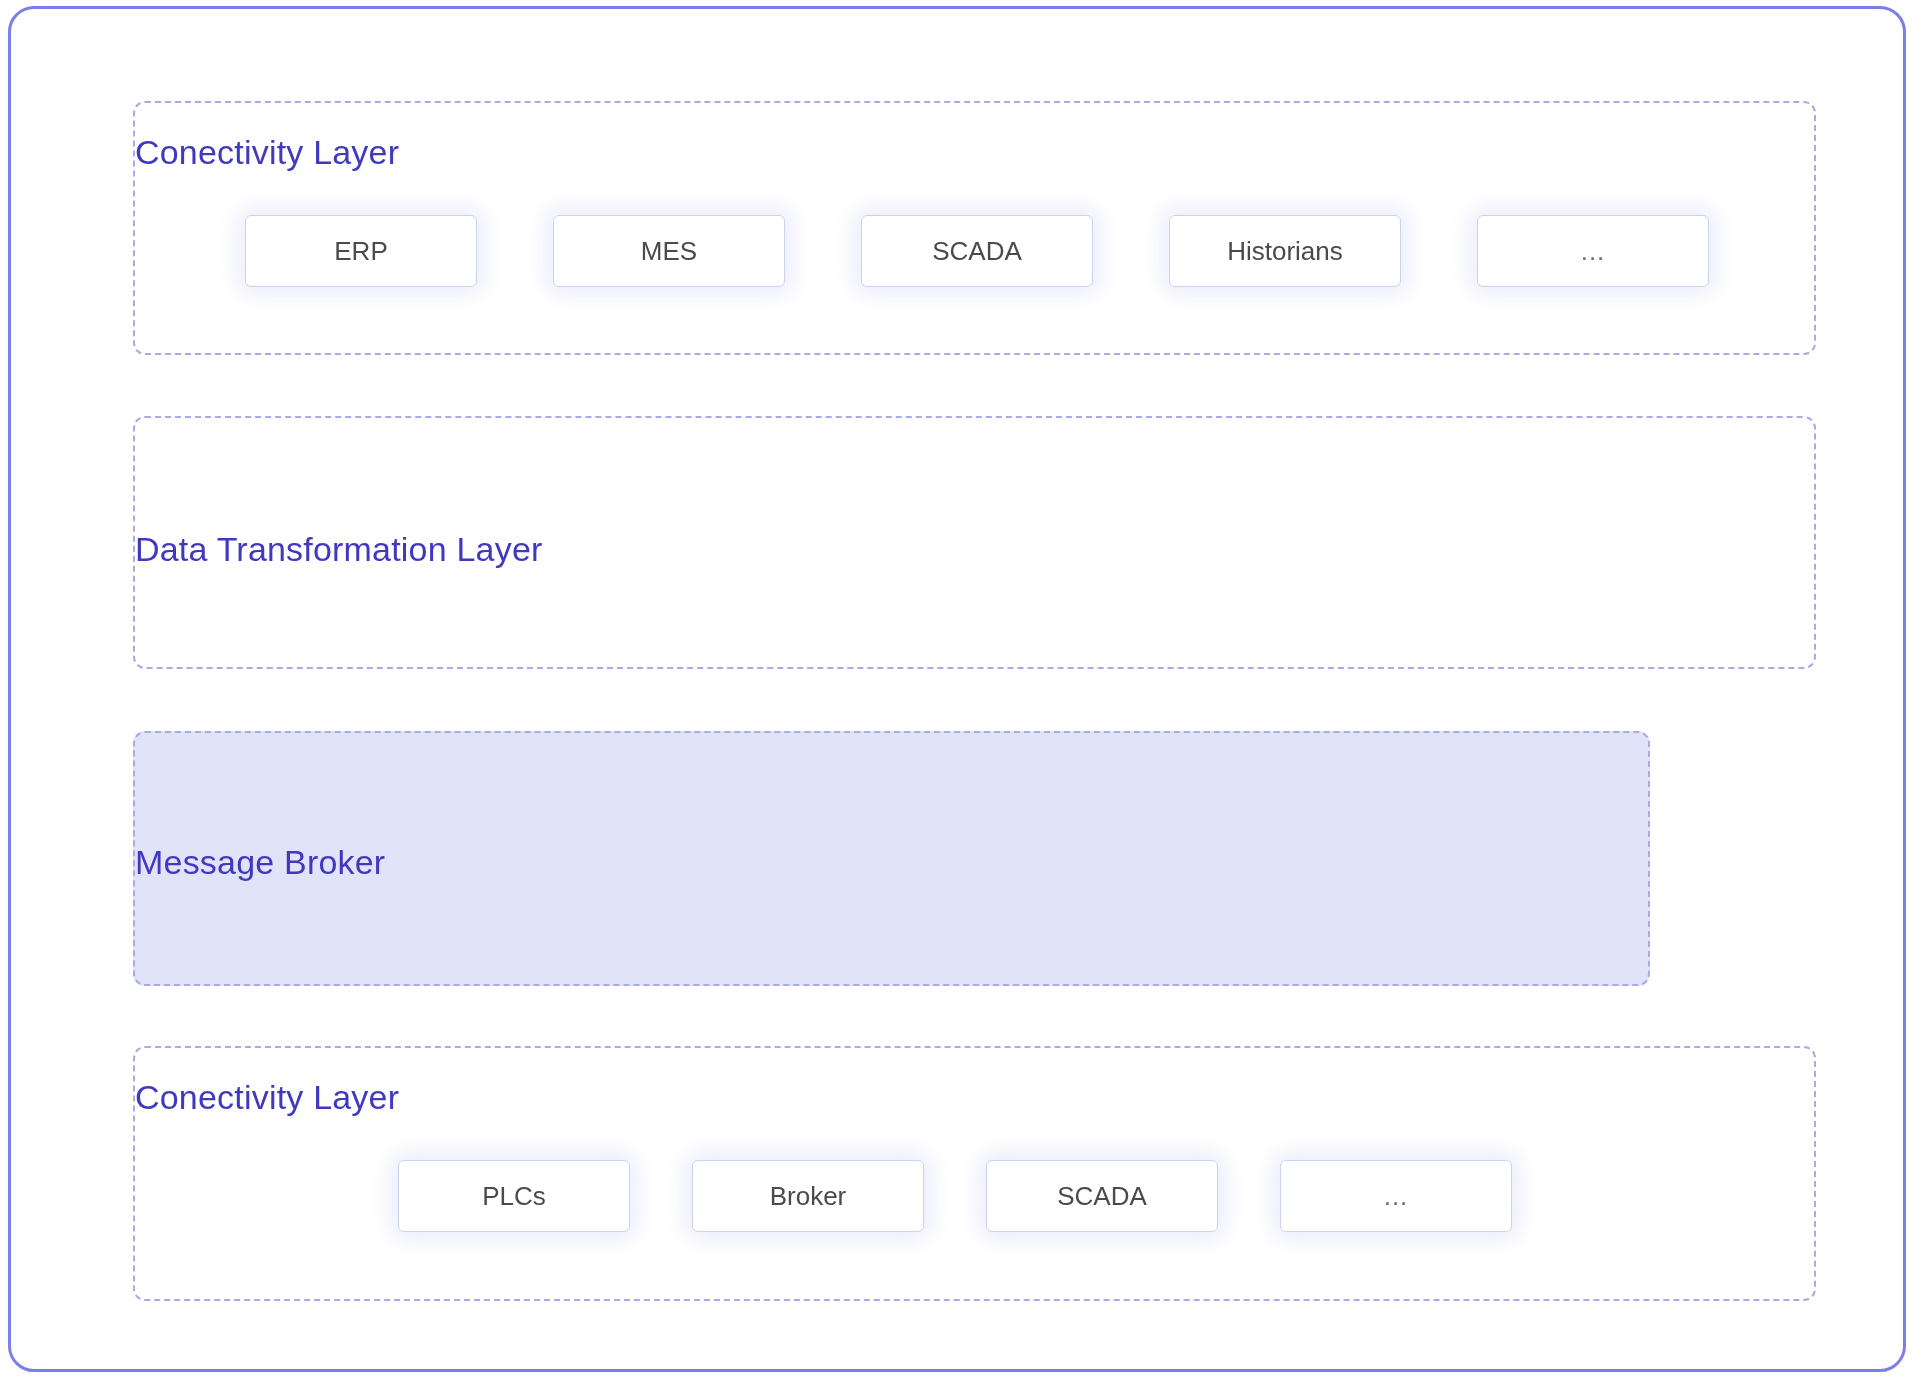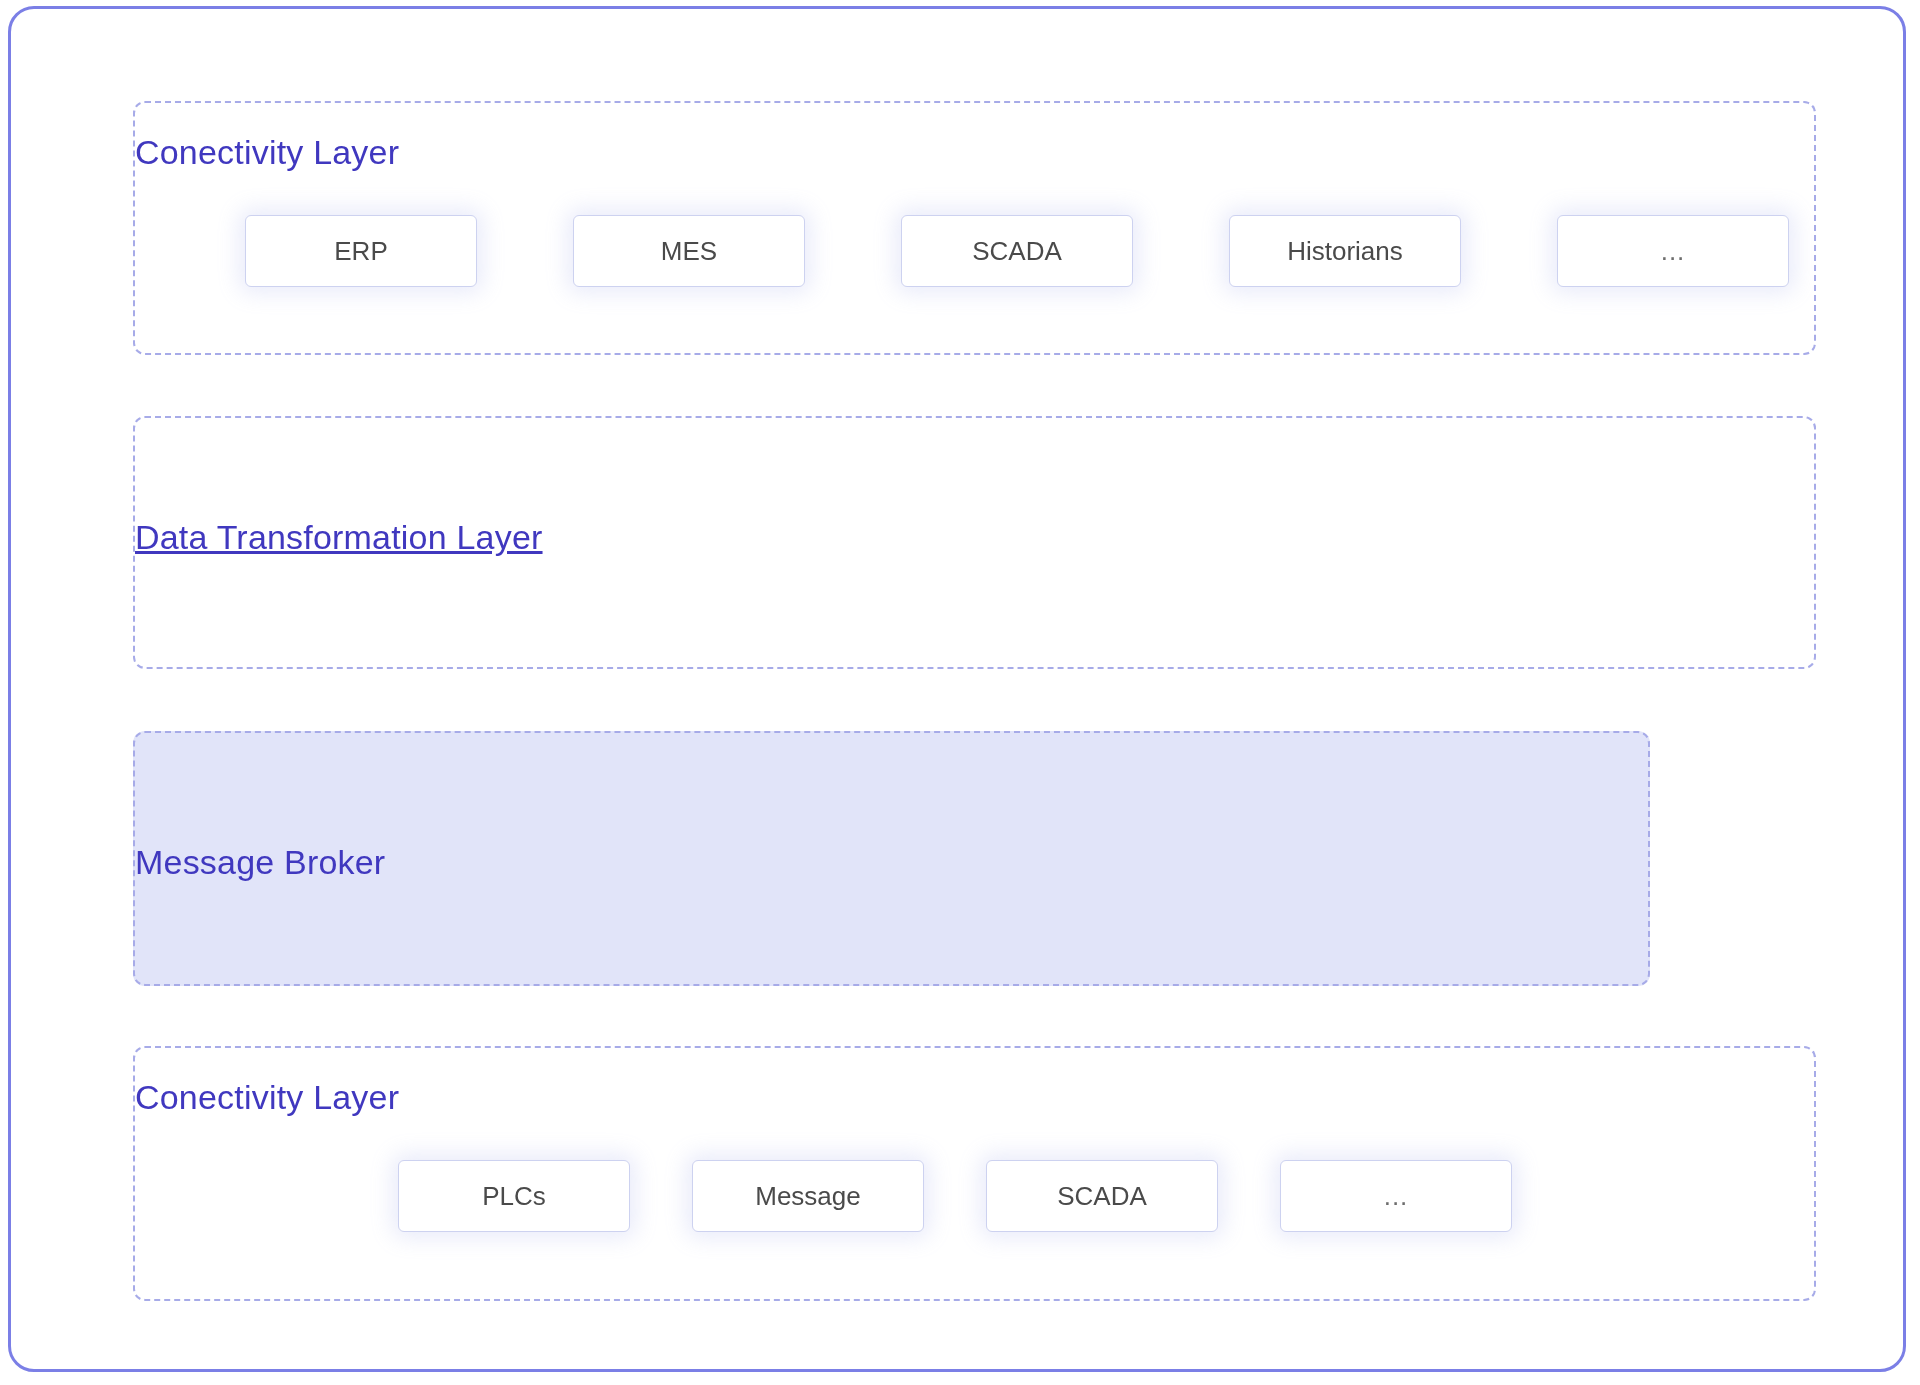--- a/index.html
+++ b/index.html
@@ -50,37 +50,37 @@
     position: absolute;
     left: 0;
     width: 100%;
     color: #4038bf;
     font-size: 34px;
     font-weight: 400;
     letter-spacing: 0.2px;
     white-space: nowrap;
   }
   #layer-connectivity-top .layer-title    { top: 30px; }
-  #layer-data-transform .layer-title      { top: 100px; text-decoration: underline; }
+  #layer-data-transform .layer-title      { top: 112px; }
   #layer-message-broker .layer-title      { top: 110px; }
   #layer-connectivity-bottom .layer-title { top: 30px; }
 
   
   .item-row {
     position: absolute;
     display: flex;
     align-items: center;
   }
   #items-top {
     left: 0;
     top: 112px;
     width: 100%;
     padding-left: 110px;
     box-sizing: border-box;
-    gap: 96px;
+    gap: 76px;
   }
   #items-bottom {
     left: 0;
     top: 112px;
     width: 100%;
     padding-left: 263px;
     box-sizing: border-box;
     gap: 62px;
   }
 
@@ -141,21 +141,21 @@
   </div>
 
   <div class="layer-panel" id="layer-connectivity-bottom">
     <div class="layer-title">Conectivity Layer</div>
 
     <div class="item-row" id="items-bottom">
       <div class="item-box">
         <span>PLCs</span>
       </div>
       <div class="item-box">
-        <span>Message</span>
+        <span>Broker</span>
       </div>
       <div class="item-box">
         <span>SCADA</span>
       </div>
       <div class="item-box ellipsis">
         <span>...</span>
       </div>
     </div>
   </div>
 

